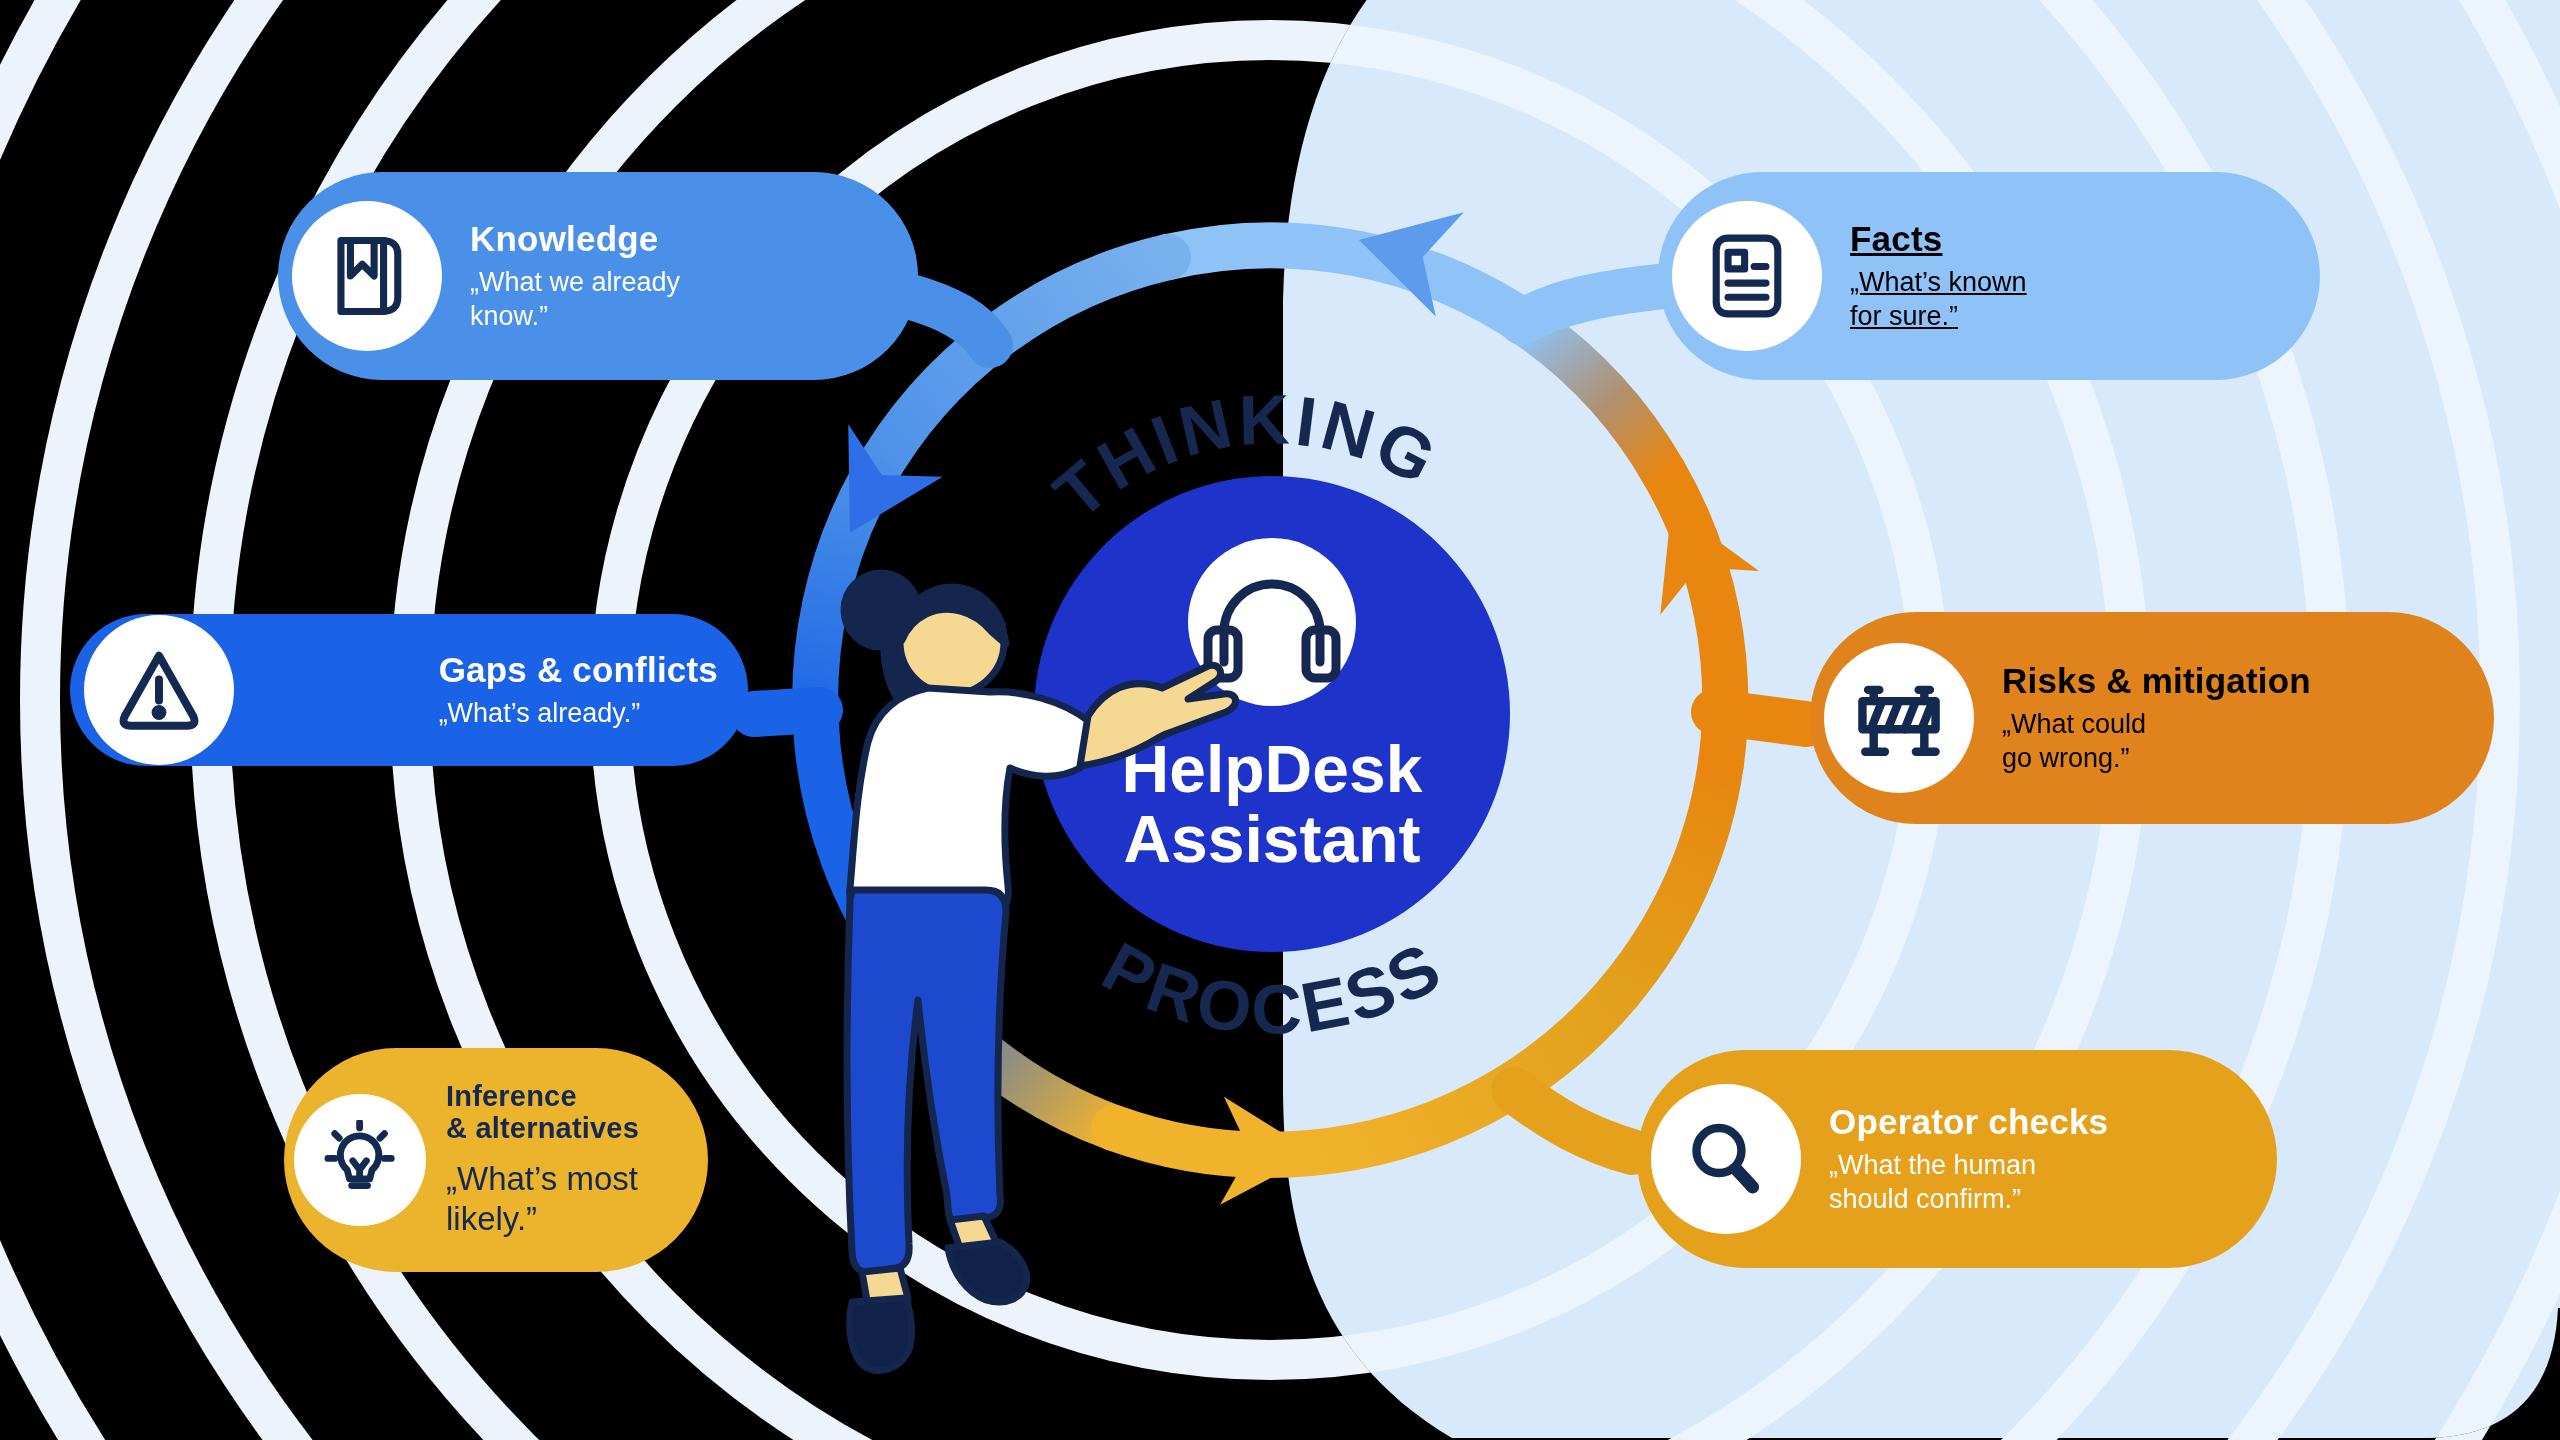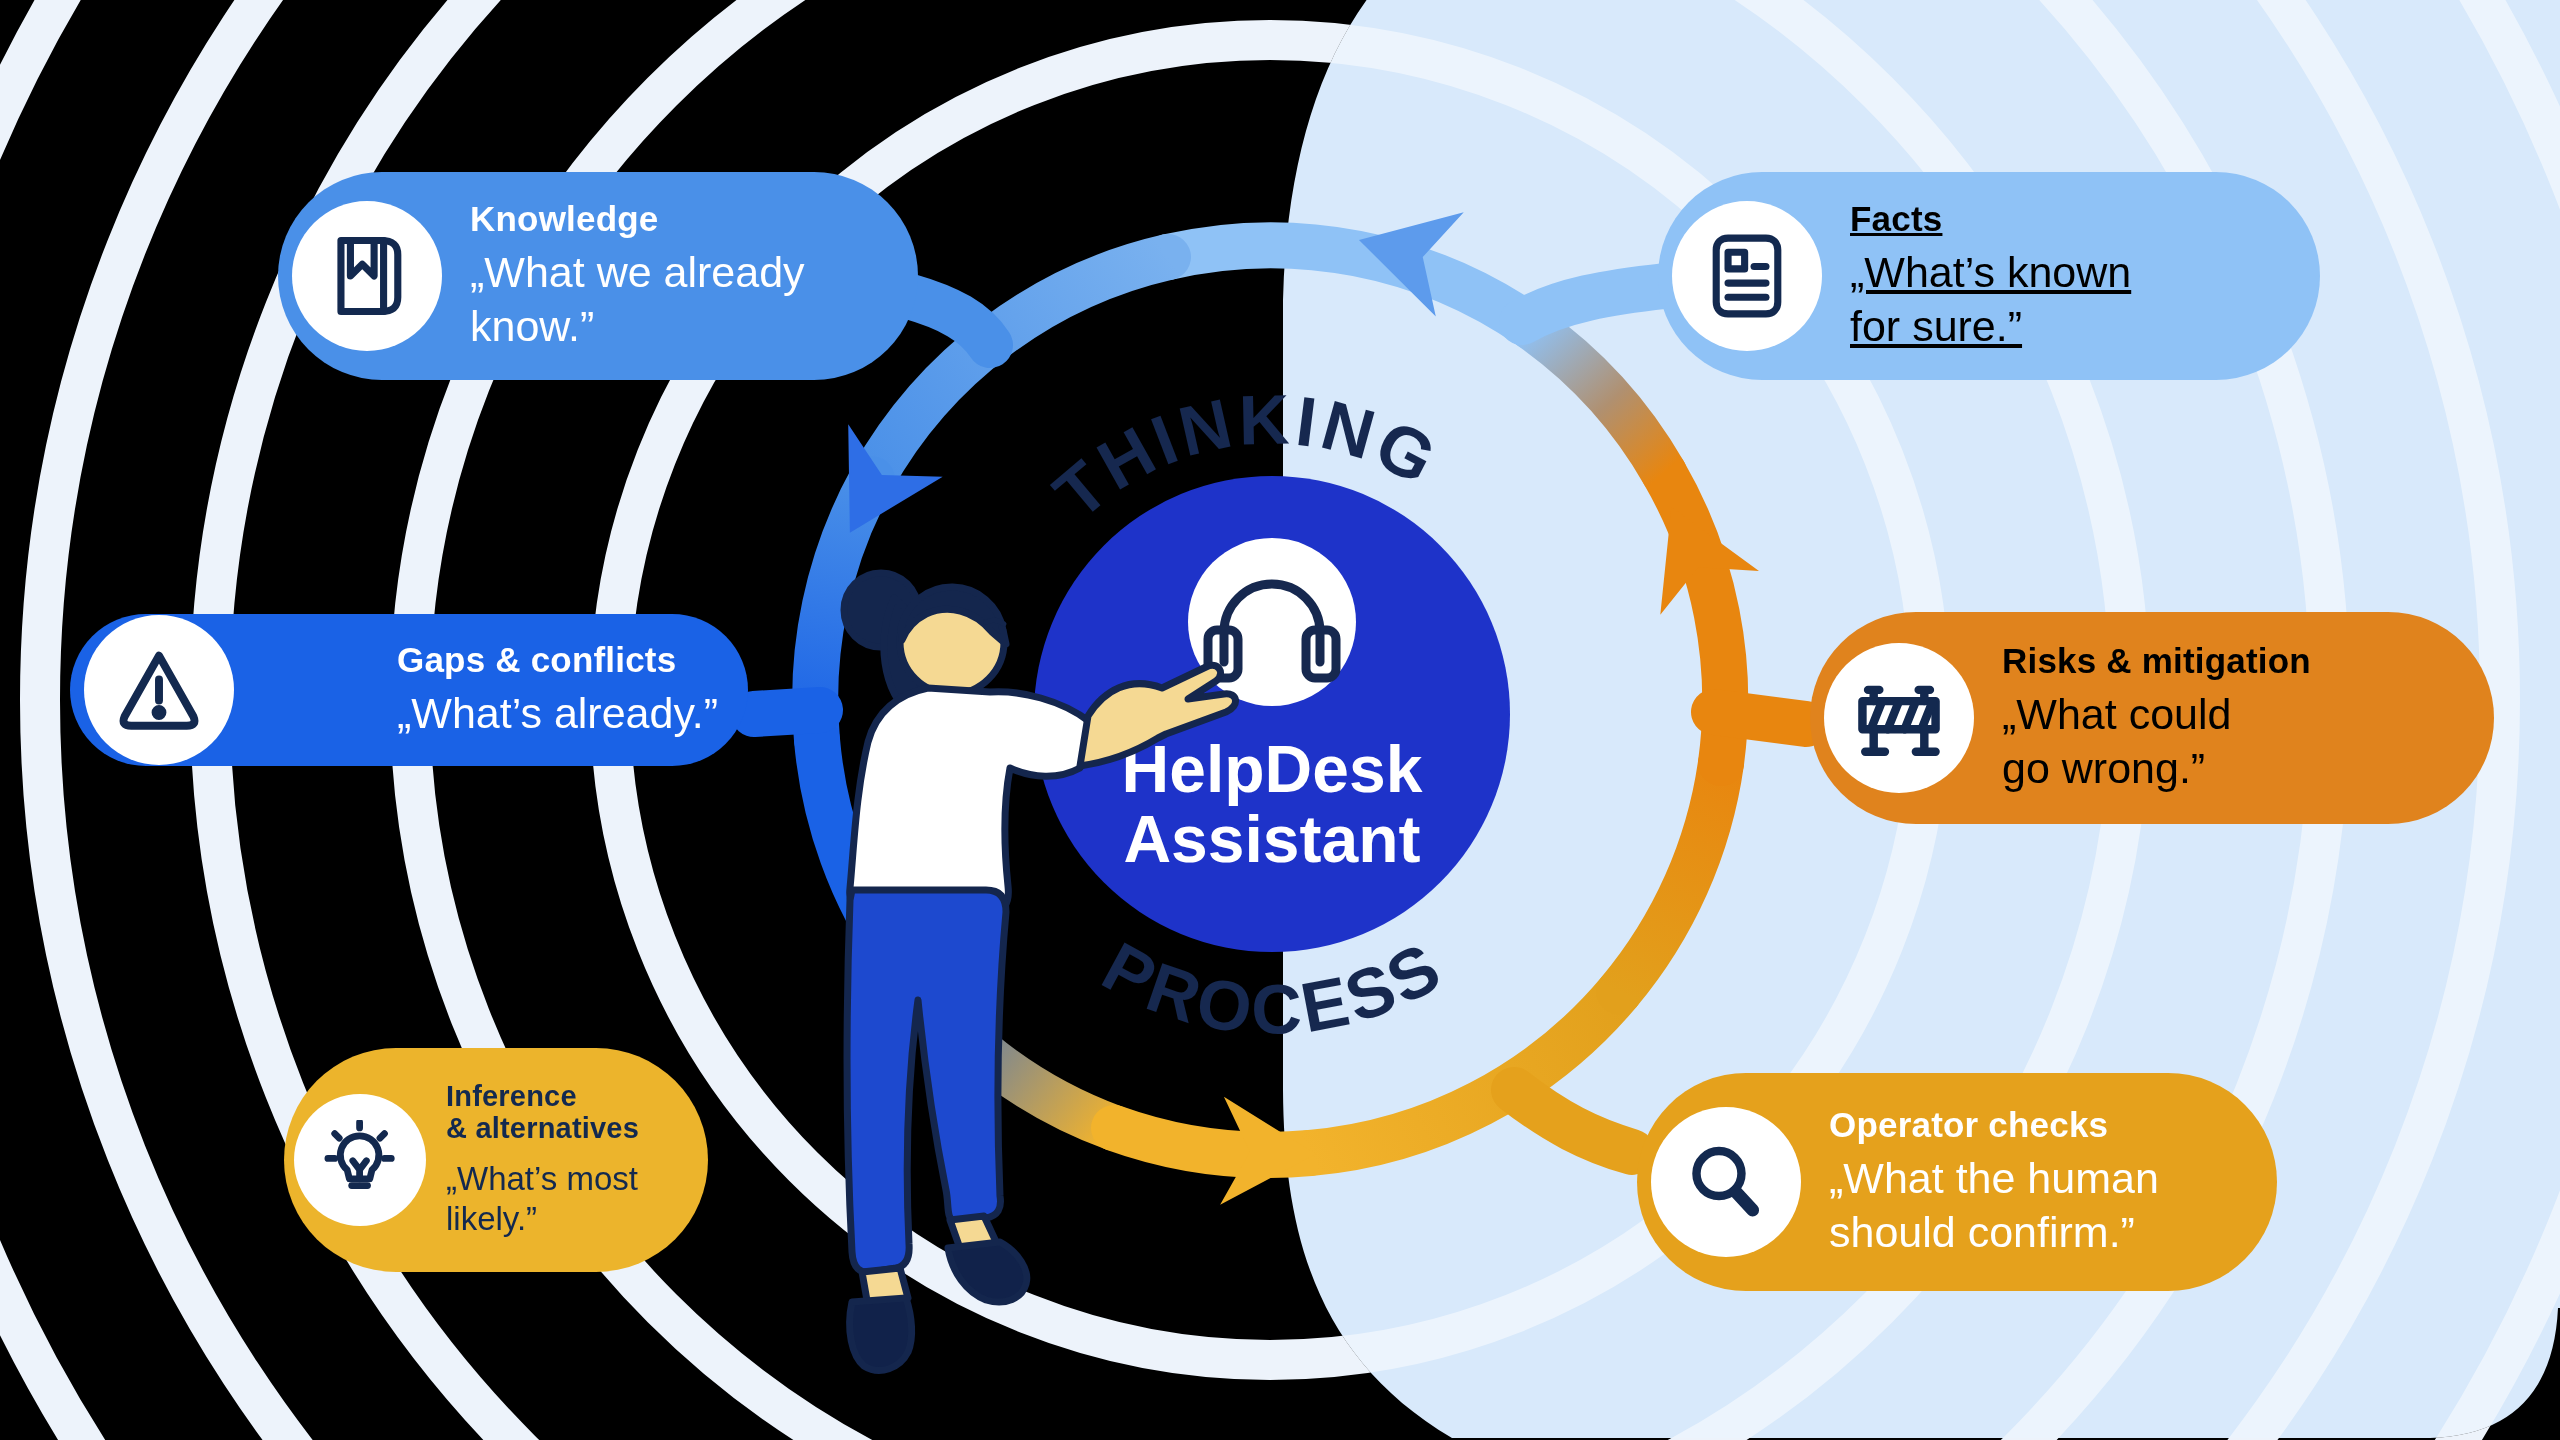--- a/index.html
+++ b/index.html
@@ -6,30 +6,30 @@
   .stage{position:relative;width:2560px;height:1440px;background:#000;overflow:hidden;
          font-family:"Liberation Sans","DejaVu Sans",sans-serif;}
   .stage svg.bg{position:absolute;left:0;top:0;}
   
   .card{position:absolute;display:flex;align-items:center;border-radius:120px;
         box-sizing:border-box;padding:0 30px 0 14px;gap:28px;}
   .icon-circle{flex:0 0 auto;width:150px;height:150px;border-radius:50%;background:#fff;
                display:flex;align-items:center;justify-content:center;}
   .card-text{display:flex;flex-direction:column;justify-content:center;}
   .card-title{font-size:35px;font-weight:700;line-height:1.12;white-space:pre-line;letter-spacing:.2px;}
-  .card-subtitle{font-size:43px;font-weight:400;line-height:1.24;margin-top:8px;white-space:pre-line;}
+  .card-subtitle{font-size:27px;font-weight:400;line-height:1.24;margin-top:8px;white-space:pre-line;}
   #card-knowledge{left:278px;top:172px;width:640px;height:208px;}
   #card-facts{left:1658px;top:172px;width:662px;height:208px;}
   #card-gaps{left:70px;top:614px;width:678px;height:152px;justify-content:space-between;}
   #card-risks{left:1810px;top:612px;width:684px;height:212px;}
   #card-inference{left:284px;top:1048px;width:424px;height:224px;padding-left:10px;gap:20px;}
   #card-inference .icon-circle{width:132px;height:132px;}
   #card-inference .card-title{font-size:29px;}
   #card-inference .card-subtitle{font-size:33px;margin-top:14px;}
-  #card-operator{left:1637px;top:1050px;width:640px;height:218px;margin-top:23px;}
+  #card-operator{left:1637px;top:1050px;width:640px;height:218px;}
   .icon-svg{width:60%;height:60%;}
   .icon-stroke{stroke:var(--icon-navy,#13294f);fill:none;stroke-width:6;
                stroke-linecap:round;stroke-linejoin:round;}
 </style>
 </head>
 <body>
 
 <div class="stage">
 
   <svg class="bg" width="2560" height="1440" viewBox="0 0 2560 1440">

